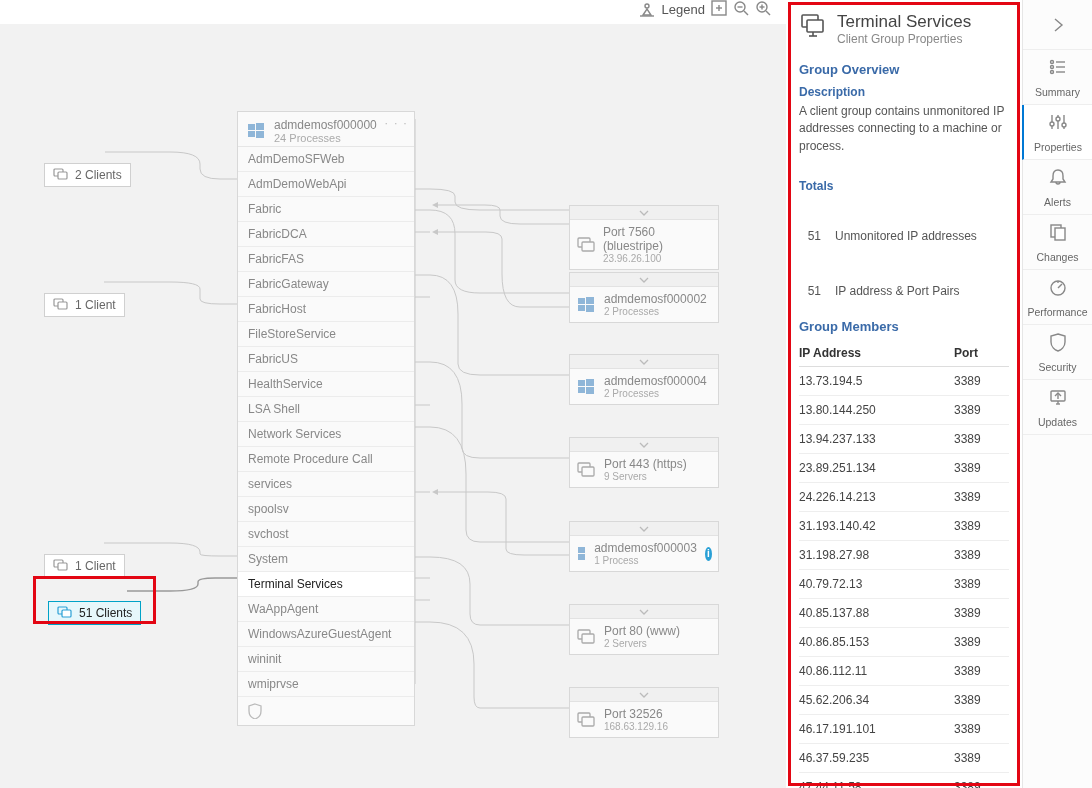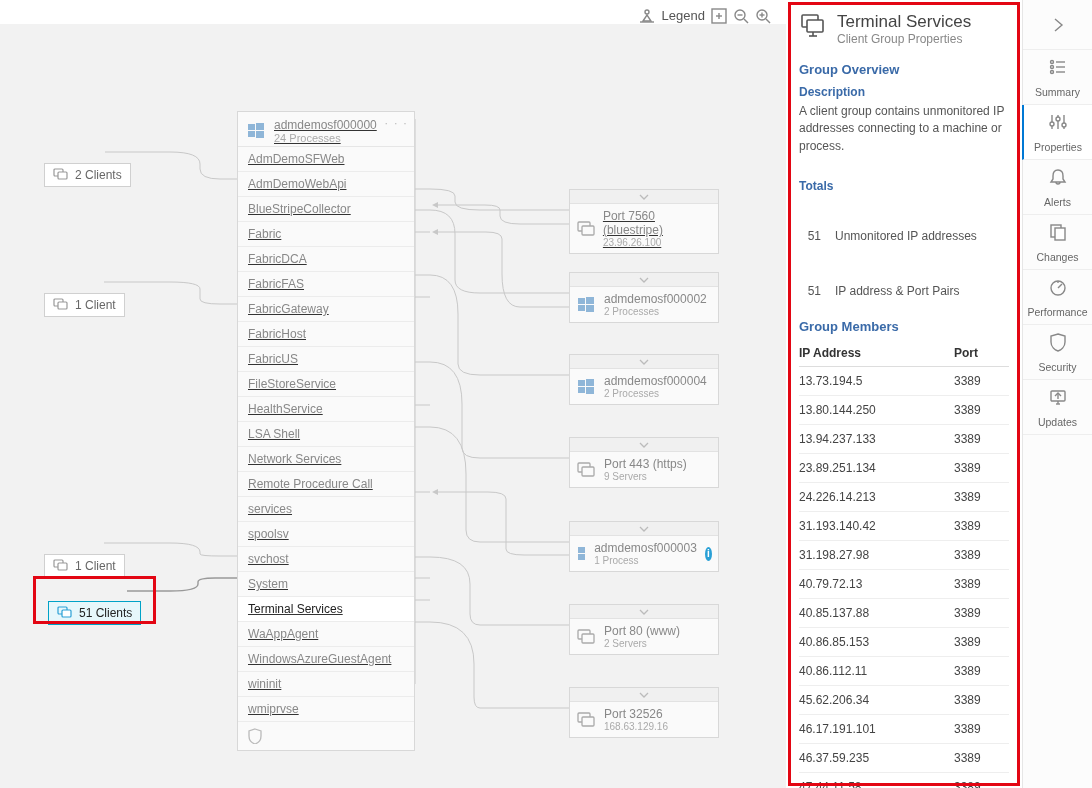--- a/index.html
+++ b/index.html
@@ -1,36 +1,36 @@
 <!DOCTYPE html>
 <html><head>
 <meta charset="utf-8">
 <style>
 * { box-sizing: border-box; margin: 0; padding: 0; }
 body { font-family: "Segoe UI", Arial, sans-serif; font-size: 13px; color: #333; background: #fff; width: 1092px; height: 788px; overflow: hidden; position: relative; }
 
 svg { display: block; }
 
 
-.topbar { position: absolute; top: 0; left: 0; width: 786px; height: 24px; display: flex; justify-content: flex-end; gap: 6px; align-items: flex-end; padding-right: 15px; }
+.topbar { position: absolute; top: 0; left: 0; width: 786px; height: 24px; display: flex; justify-content: flex-end; gap: 6px; align-items: flex-start; padding-right: 15px; }
 .topbar .tb-item { display: flex; align-items: center; gap: 6px; color: #555; }
 .topbar .tb-label { font-size: 13px; }
 
 
 .canvas { position: absolute; top: 24px; left: 0; width: 786px; height: 764px; background: #f2f2f2; }
 .canvas svg.wires { position: absolute; left: 0; top: 0; width: 100%; height: 100%; pointer-events: none; }
 
 .client-chip { position: absolute; background: #fff; border: 1px solid #d0d0d0; font-size: 12px; color: #666; display: flex; align-items: center; gap: 6px; padding: 4px 8px; }
 .client-chip.selected { background: #e6f7fb; border: 1px solid #00a2c7; color: #222; }
 .client-chip svg { flex-shrink: 0; }
 
 .redbox { position: absolute; border: 3px solid #e30613; pointer-events: none; }
 
 
-.machine { position: absolute; left: 237px; top: 87px; width: 178px; background: #fafafa; border: 1px solid #d8d8d8; font-size: 12px; text-decoration: underline; }
+.machine { position: absolute; left: 237px; top: 87px; width: 178px; background: #fafafa; border: 1px solid #d8d8d8; font-size: 12px; }
 .machine .head { display: flex; align-items: center; gap: 8px; padding: 6px 8px 2px 8px; color: #888; border-bottom: 1px solid #e6e6e6; position: relative; }
 .machine .head .dots { position: absolute; right: 6px; top: 4px; color: #bbb; letter-spacing: 1px; font-size: 12px; }
 .machine .head-t { font-size: 12px; color: #888; }
 .machine .head-s { font-size: 11px; color: #aaa; }
 .machine .proc { border-bottom: 1px solid #ececec; padding: 5px 10px; color: #888; background: #fafafa; white-space: nowrap; overflow: hidden; text-overflow: ellipsis; }
 .machine .proc.selected { background: #fff; color: #222; font-weight: 500; }
 .machine .foot { padding: 6px 10px; color: #bbb; }
 
 
 .dep { position: absolute; left: 569px; width: 150px; background: #fafafa; border: 1px solid #d8d8d8; font-size: 11px; }
@@ -212,28 +212,27 @@
         </svg>
       <div>
         <div class="head-t">admdemosf000000</div>
         <div class="head-s">24 Processes</div>
       </div>
       <span class="dots">· · ·</span>
     </div>
     <div id="proc-list">
         <div class="proc">AdmDemoSFWeb</div>
         <div class="proc">AdmDemoWebApi</div>
-        <div class="proc">BlueStripeCollector</div>
         <div class="proc">Fabric</div>
         <div class="proc">FabricDCA</div>
         <div class="proc">FabricFAS</div>
         <div class="proc">FabricGateway</div>
         <div class="proc">FabricHost</div>
+        <div class="proc">FileStoreService</div>
         <div class="proc">FabricUS</div>
-        <div class="proc">FileStoreService</div>
         <div class="proc">HealthService</div>
         <div class="proc">LSA Shell</div>
         <div class="proc">Network Services</div>
         <div class="proc">Remote Procedure Call</div>
         <div class="proc">services</div>
         <div class="proc">spoolsv</div>
         <div class="proc">svchost</div>
         <div class="proc">System</div>
         <div class="proc selected">Terminal Services</div>
         <div class="proc">WaAppAgent</div>
@@ -242,21 +241,21 @@
         <div class="proc">wmiprvse</div>
       </div>
     <div class="foot">
       <svg width="14" height="16">
           <path class="icon-light" fill="#ddd" stroke="none" d="M7 1 L13 3 V8 C13 12 10 15 7 16 C4 15 1 12 1 8 V3 Z"></path>
         </svg>
     </div>
   </div>
 
   <div id="dep-cards">
-      <div class="dep" style="top: 165px; text-decoration: underline;">
+      <div class="dep" style="top: 181px;">
         <div class="dbar">
        <svg width="10" height="8">
             <path class="icon-light" d="M1 2 L5 6 L9 2"></path>
           </svg>
      </div>
      <div class="dbody">
        <svg width="20" height="18">
             <g fill="none" stroke="#aaa" stroke-width="1.3">
               <rect x="2" y="2" width="12" height="9" rx="1"></rect>
               <rect x="6" y="6" width="12" height="9" rx="1" fill="#fafafa"></rect>

